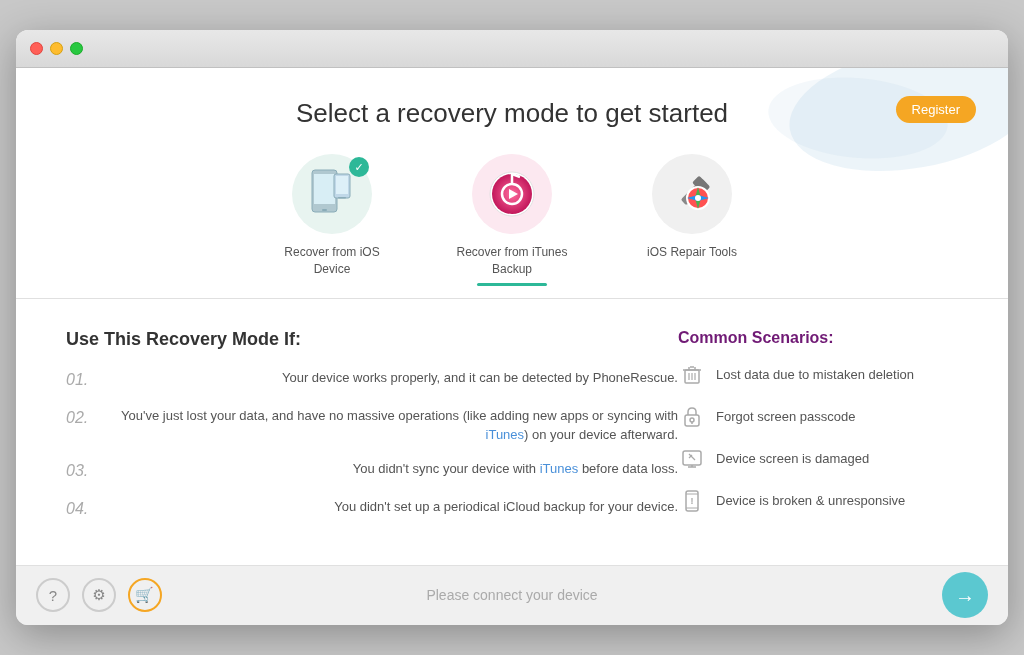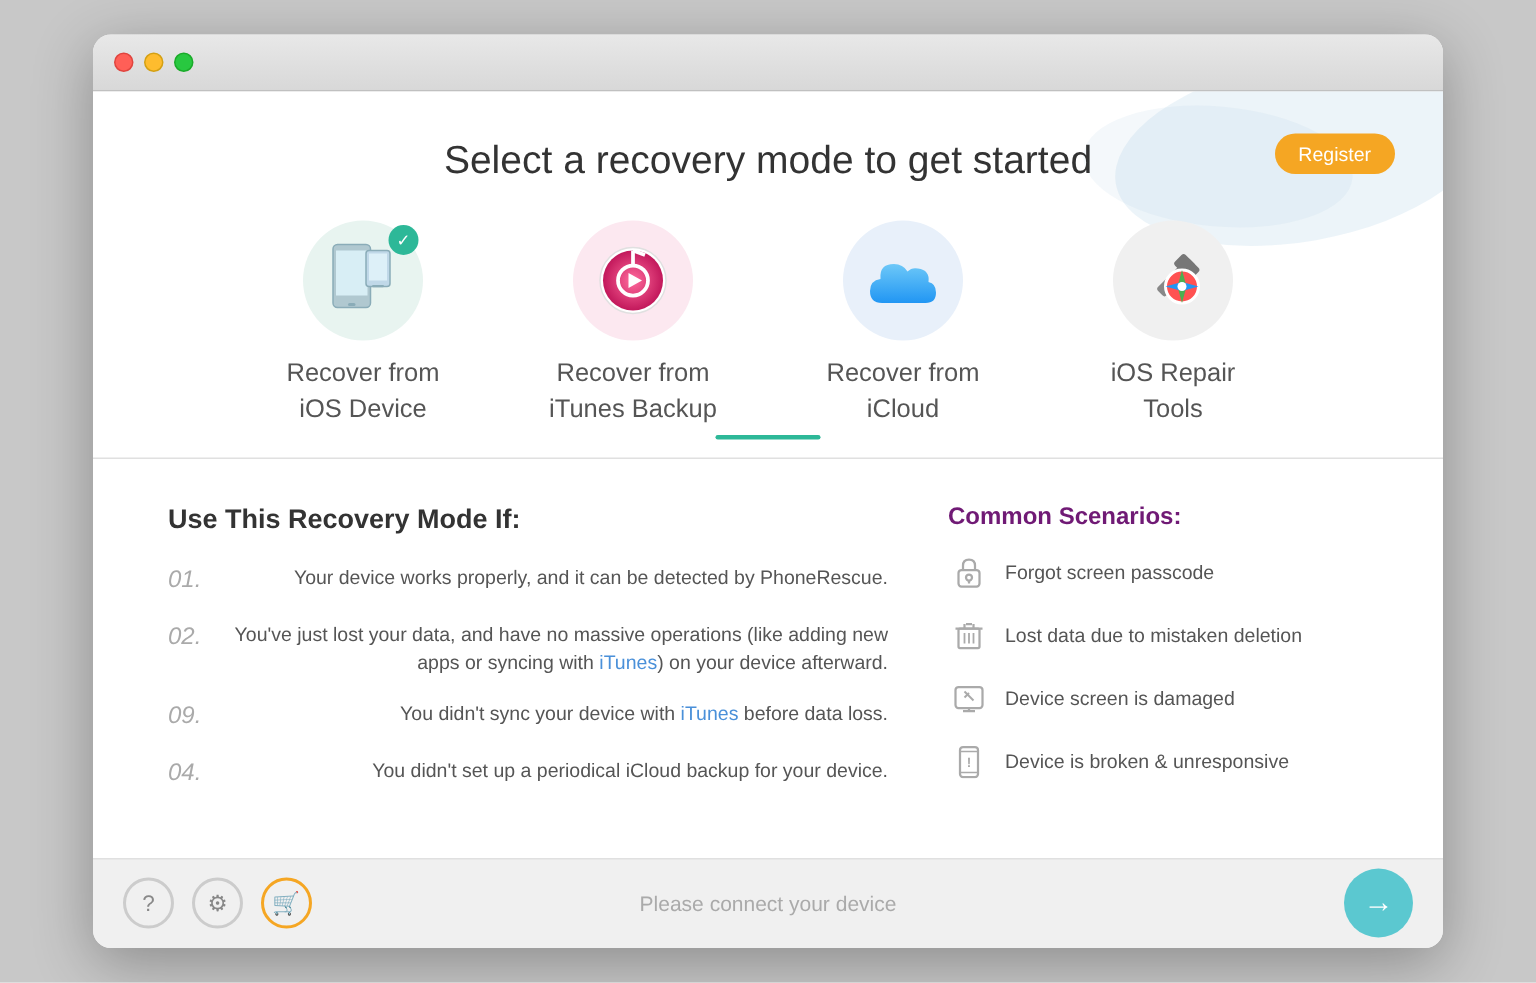--- a/index.html
+++ b/index.html
@@ -5,21 +5,21 @@
     * { box-sizing: border-box; margin: 0; padding: 0; }
     body {
       background: #c8c8c8;
       display: flex;
       align-items: center;
       justify-content: center;
       min-height: 100vh;
       font-family: -apple-system, BlinkMacSystemFont, 'Segoe UI', sans-serif;
     }
     .window {
-      width: 900px;
+      width: 992px;
       background: #f5f5f5;
       border-radius: 12px;
       box-shadow: 0 10px 40px rgba(0,0,0,0.3);
       overflow: hidden;
       position: relative;
     }
     .titlebar {
       background: linear-gradient(180deg, #e8e8e8 0%, #d8d8d8 100%);
       height: 38px;
       display: flex;
@@ -109,21 +109,21 @@
       align-items: center;
       justify-content: center;
       margin-bottom: 10px;
       position: relative;
       background: #e8f4f0;
     }
     .mode-icon-wrap.icloud { background: #e8f0fa; }
     .mode-icon-wrap.repair { background: #f0f0f0; }
     .mode-icon-wrap.itunes { background: #fce8f0; }
     .mode-label {
-      font-size: 17px;
+      font-size: 12px;
       color: #555;
       text-align: center;
       line-height: 1.4;
     }
     .selected-indicator {
       position: absolute;
       bottom: -8px;
       left: 50%;
       transform: translateX(-50%);
       width: 70px;
@@ -147,21 +147,20 @@
     }
     
     .phone-icon-svg {
       width: 56px;
       height: 56px;
     }
     .main-content {
       display: flex;
       padding: 30px 50px;
       background: white;
-      gap: 40px;
     }
     .left-panel { flex: 1; }
     .right-panel { width: 280px; }
     .panel-title {
       font-size: 18px;
       font-weight: 600;
       color: #333;
       margin-bottom: 18px;
     }
     .scenario-title {
@@ -306,34 +305,20 @@
             </defs>
             <circle cx="25" cy="25" r="10" fill="none" stroke="white" stroke-width="2.5"></circle>
             <polygon points="22,20 22,30 31,25" fill="white"></polygon>
             <line x1="25" y1="15" x2="25" y2="5" stroke="white" stroke-width="2.5"></line>
             <line x1="25" y1="5" x2="33" y2="8" stroke="white" stroke-width="2.5"></line>
           </svg>
         </div>
         <span class="mode-label">Recover from iTunes Backup</span>
       </div>
 
-      <div class="mode-item">
-        <div class="mode-icon-wrap icloud">
-          <svg width="56" height="42" viewBox="0 0 56 42">
-            <defs>
-              <linearGradient id="cloudGrad" x1="0%" y1="0%" x2="0%" y2="100%">
-                <stop offset="0%" stop-color="#6dc8f8"></stop>
-                <stop offset="100%" stop-color="#2196f3"></stop>
-              </linearGradient>
-            </defs>
-            <path d="M14,36 Q6,36 6,28 Q6,21 13,20 Q12,10 22,10 Q28,10 31,15 Q34,12 38,13 Q46,14 45,22 Q50,23 50,29 Q50,36 43,36 Z" fill="url(#cloudGrad)"></path>
-          </svg>
-        </div>
-        <span class="mode-label">Recover from iCloud</span>
-      </div>
 
       <div class="mode-item">
         <div class="mode-icon-wrap repair">
           <svg width="52" height="52" viewBox="0 0 52 52">
 
             <g transform="rotate(45, 26, 26)">
               <rect x="22" y="8" width="8" height="30" rx="2" fill="#888"></rect>
               <rect x="18" y="8" width="16" height="10" rx="2" fill="#777"></rect>
             </g>
 
@@ -356,60 +341,60 @@
 
       <div class="point">
         <span class="point-num">01.</span>
         <span class="point-text">Your device works properly, and it can be detected by PhoneRescue.</span>
       </div>
       <div class="point">
         <span class="point-num">02.</span>
         <span class="point-text">You've just lost your data, and have no massive operations (like adding new apps or syncing with <span class="itunes-link">iTunes</span>) on your device afterward.</span>
       </div>
       <div class="point">
-        <span class="point-num">09.</span>
+        <span class="point-num">03.</span>
         <span class="point-text">You didn't sync your device with <span class="itunes-link">iTunes</span> before data loss.</span>
       </div>
       <div class="point">
         <span class="point-num">04.</span>
         <span class="point-text">You didn't set up a periodical iCloud backup for your device.</span>
       </div>
     </div>
 
     <div class="right-panel">
       <h2 class="scenario-title">Common Scenarios:</h2>
 
-      <div class="scenario-item">
-        <div class="scenario-icon">
-          <svg width="20" height="22" viewBox="0 0 20 22">
-            <rect x="3" y="9" width="14" height="11" rx="2" fill="none" stroke="#aaa" stroke-width="1.5"></rect>
-            <path d="M6,9 L6,6 Q6,2 10,2 Q14,2 14,6 L14,9" fill="none" stroke="#aaa" stroke-width="1.5"></path>
-            <circle cx="10" cy="14" r="2" fill="none" stroke="#aaa" stroke-width="1.5"></circle>
-            <line x1="10" y1="16" x2="10" y2="18" stroke="#aaa" stroke-width="1.5"></line>
-          </svg>
-        </div>
-        <span>Forgot screen passcode</span>
-      </div>
       <div class="scenario-item">
         <div class="scenario-icon">
           <svg width="22" height="22" viewBox="0 0 22 22">
             <rect x="4" y="6" width="14" height="13" rx="1" fill="none" stroke="#aaa" stroke-width="1.5"></rect>
             <line x1="2" y1="6" x2="20" y2="6" stroke="#aaa" stroke-width="1.5"></line>
             <line x1="8" y1="6" x2="8" y2="3" stroke="#aaa" stroke-width="1.5"></line>
             <line x1="14" y1="6" x2="14" y2="3" stroke="#aaa" stroke-width="1.5"></line>
             <line x1="9" y1="3" x2="13" y2="3" stroke="#aaa" stroke-width="1.5"></line>
             <line x1="8" y1="9" x2="8" y2="16" stroke="#aaa" stroke-width="1.2"></line>
             <line x1="11" y1="9" x2="11" y2="16" stroke="#aaa" stroke-width="1.2"></line>
             <line x1="14" y1="9" x2="14" y2="16" stroke="#aaa" stroke-width="1.2"></line>
           </svg>
         </div>
         <span>Lost data due to mistaken deletion</span>
       </div>
       <div class="scenario-item">
         <div class="scenario-icon">
+          <svg width="20" height="22" viewBox="0 0 20 22">
+            <rect x="3" y="9" width="14" height="11" rx="2" fill="none" stroke="#aaa" stroke-width="1.5"></rect>
+            <path d="M6,9 L6,6 Q6,2 10,2 Q14,2 14,6 L14,9" fill="none" stroke="#aaa" stroke-width="1.5"></path>
+            <circle cx="10" cy="14" r="2" fill="none" stroke="#aaa" stroke-width="1.5"></circle>
+            <line x1="10" y1="16" x2="10" y2="18" stroke="#aaa" stroke-width="1.5"></line>
+          </svg>
+        </div>
+        <span>Forgot screen passcode</span>
+      </div>
+      <div class="scenario-item">
+        <div class="scenario-icon">
           <svg width="22" height="22" viewBox="0 0 22 22">
             <rect x="2" y="3" width="18" height="14" rx="2" fill="none" stroke="#aaa" stroke-width="1.5"></rect>
             <line x1="7" y1="19" x2="15" y2="19" stroke="#aaa" stroke-width="1.5"></line>
             <line x1="11" y1="17" x2="11" y2="19" stroke="#aaa" stroke-width="1.5"></line>
             <line x1="8" y1="6" x2="14" y2="12" stroke="#aaa" stroke-width="1.3"></line>
             <line x1="8" y1="10" x2="11" y2="7" stroke="#aaa" stroke-width="1.3"></line>
           </svg>
         </div>
         <span>Device screen is damaged</span>
       </div>

